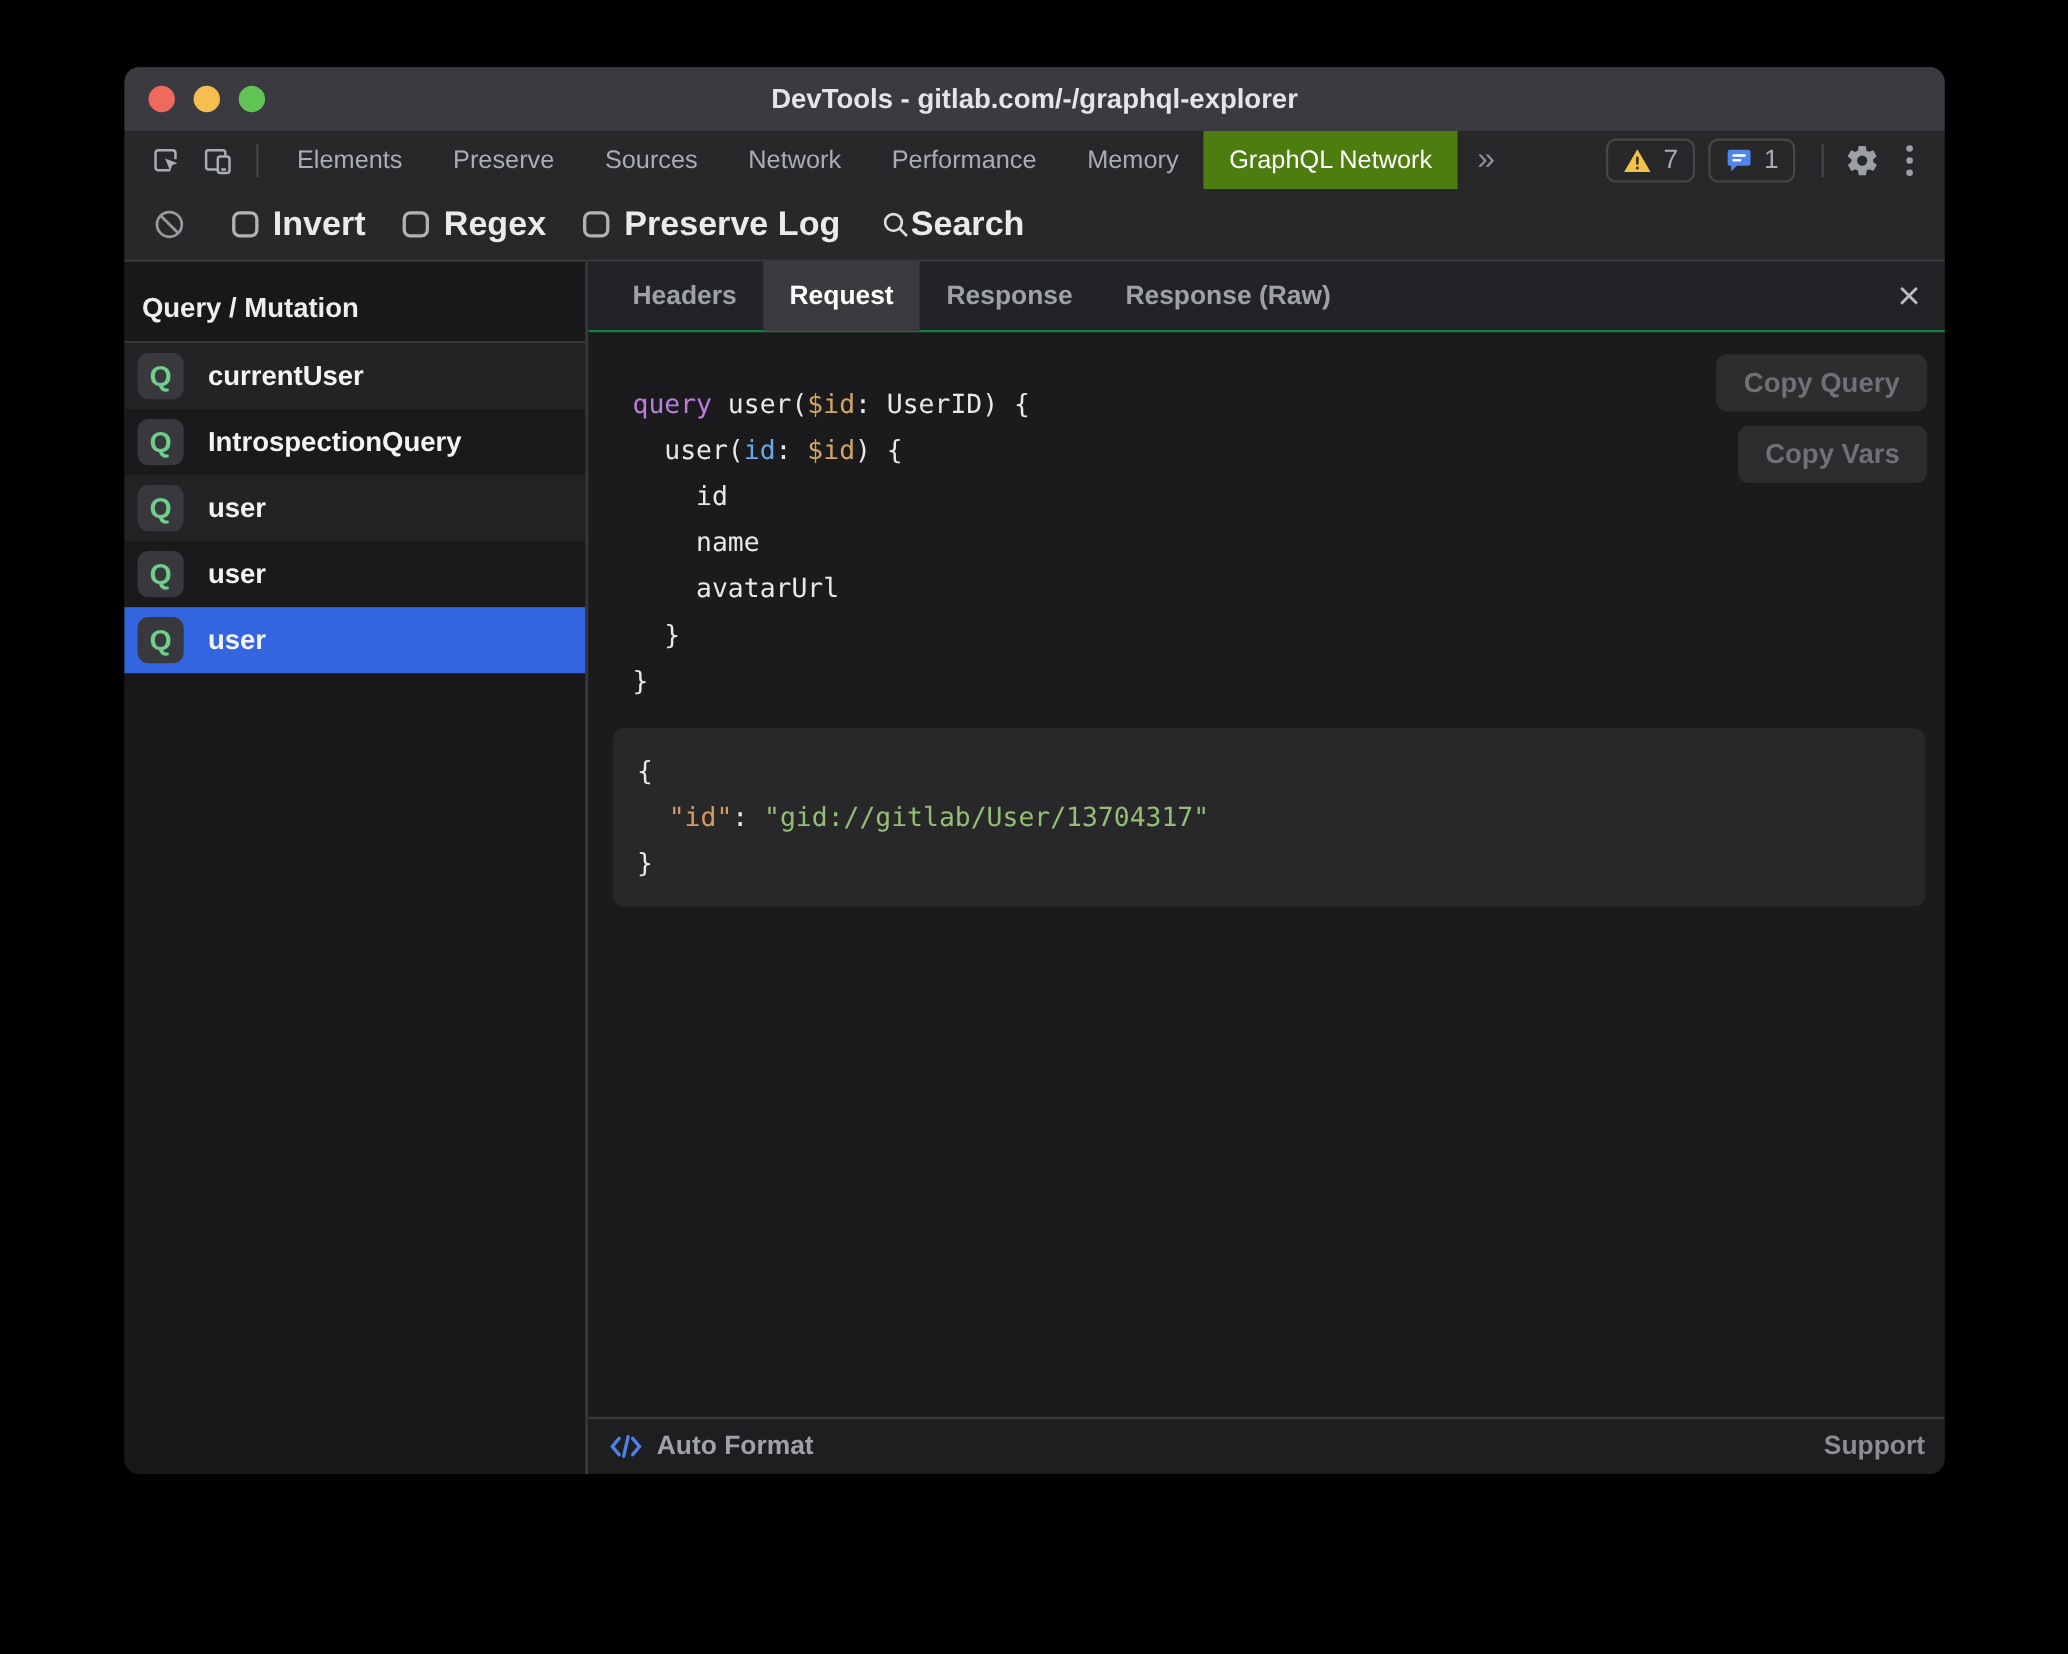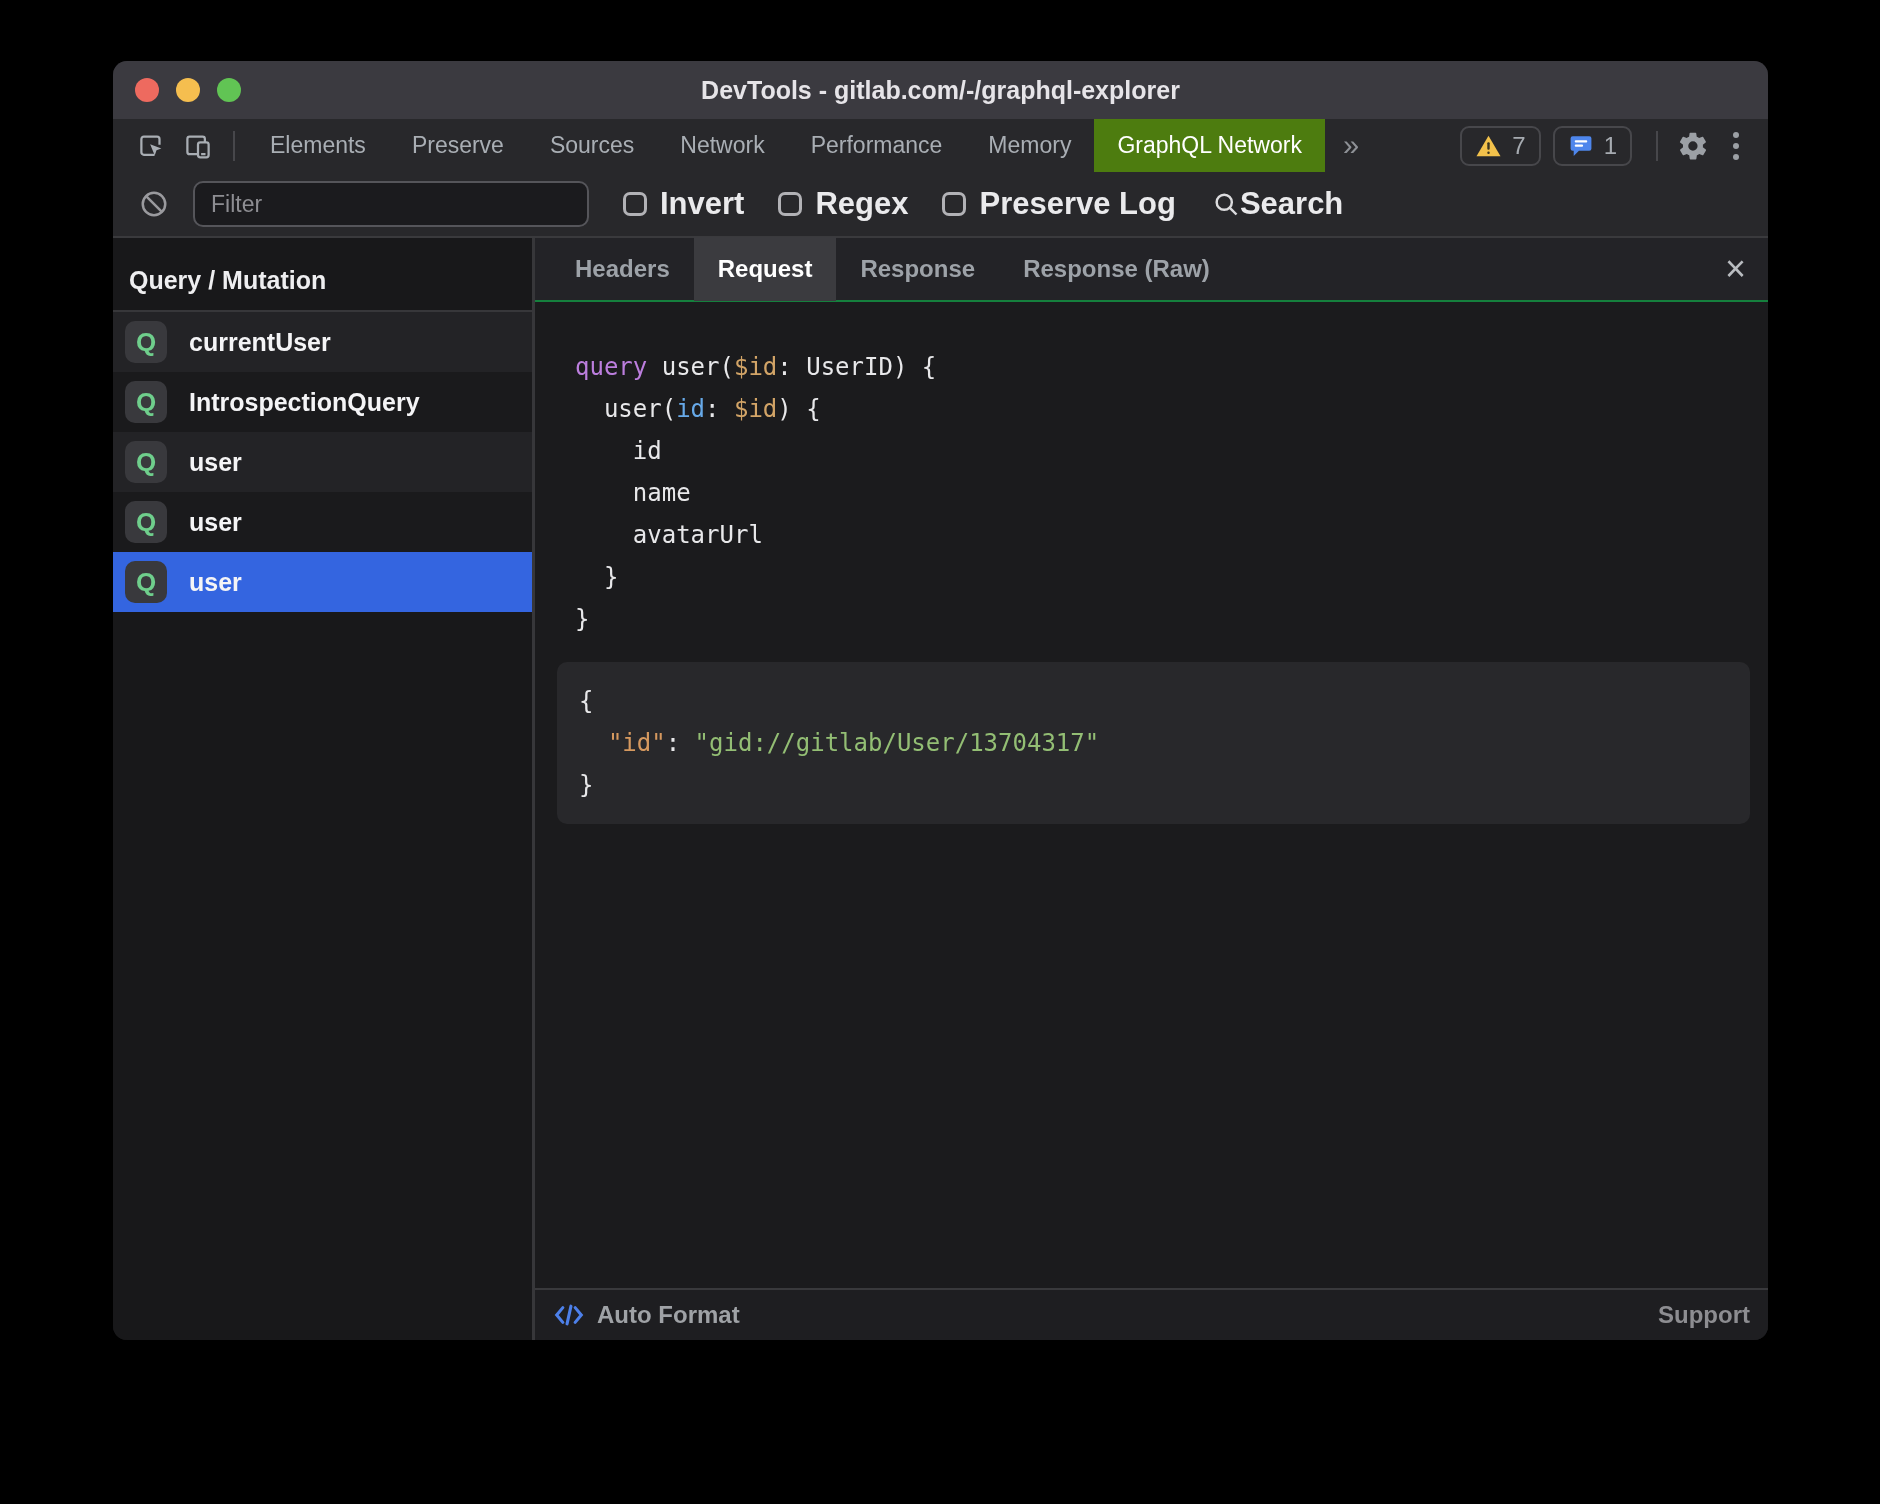--- a/index.html
+++ b/index.html
@@ -162,21 +162,20 @@
       </span>
   </div>
 
   <div class="filterbar">
     <span class="tb-icon">
       <svg width="30" height="30" viewBox="0 0 24 24" fill="none" stroke="#9A9A9E" stroke-width="2">
         <circle cx="12" cy="12" r="9"></circle>
         <path d="M5.7 5.7 L18.3 18.3"></path>
       </svg>
     </span>
-    <input class="filter-input" placeholder="Filter" style="">
 
       <label class="chk">
         <span class="box"></span>
         <span class="chk-label">Invert</span>
       </label>
 
       <label class="chk">
         <span class="box"></span>
         <span class="chk-label">Regex</span>
       </label>
@@ -243,20 +242,24 @@
         <span class="close-x">×</span>
       </div>
 
       <div class="detail-body">
         <div class="code query-code"><div class="code-line"><span class="tok-keyword">query</span><span class="tok-plain"> user(</span><span class="tok-variable">$id</span><span class="tok-plain">: UserID) {</span></div><div class="code-line"><span class="tok-plain">  user(</span><span class="tok-attr">id</span><span class="tok-plain">: </span><span class="tok-variable">$id</span><span class="tok-plain">) {</span></div><div class="code-line"><span class="tok-plain">    id</span></div><div class="code-line"><span class="tok-plain">    name</span></div><div class="code-line"><span class="tok-plain">    avatarUrl</span></div><div class="code-line"><span class="tok-plain">  }</span></div><div class="code-line"><span class="tok-plain">}</span></div></div>
 
         <div class="varsbox">
           <div class="code"><div class="code-line"><span class="tok-plain">{</span></div><div class="code-line"><span class="tok-plain">  </span><span class="tok-key">"id"</span><span class="tok-plain">: </span><span class="tok-string">"gid://gitlab/User/13704317"</span></div><div class="code-line"><span class="tok-plain">}</span></div></div>
         </div>
 
+        <div class="copy-btns">
+          <button class="copy-btn">Copy Query</button>
+          <button class="copy-btn">Copy Vars</button>
+        </div>
       </div>
 
       <div class="detail-footer">
         <span class="footer-left">
           <svg width="32" height="26" viewBox="0 0 26 20" fill="none" stroke="#4D80EA" stroke-width="2.5" stroke-linecap="round">
             <path d="M8 4 L3 10 L8 16"></path>
             <path d="M18 4 L23 10 L18 16"></path>
             <path d="M14.6 2.8 L11.4 17.2"></path>
           </svg>
           <span class="auto-format-label">Auto Format</span>

